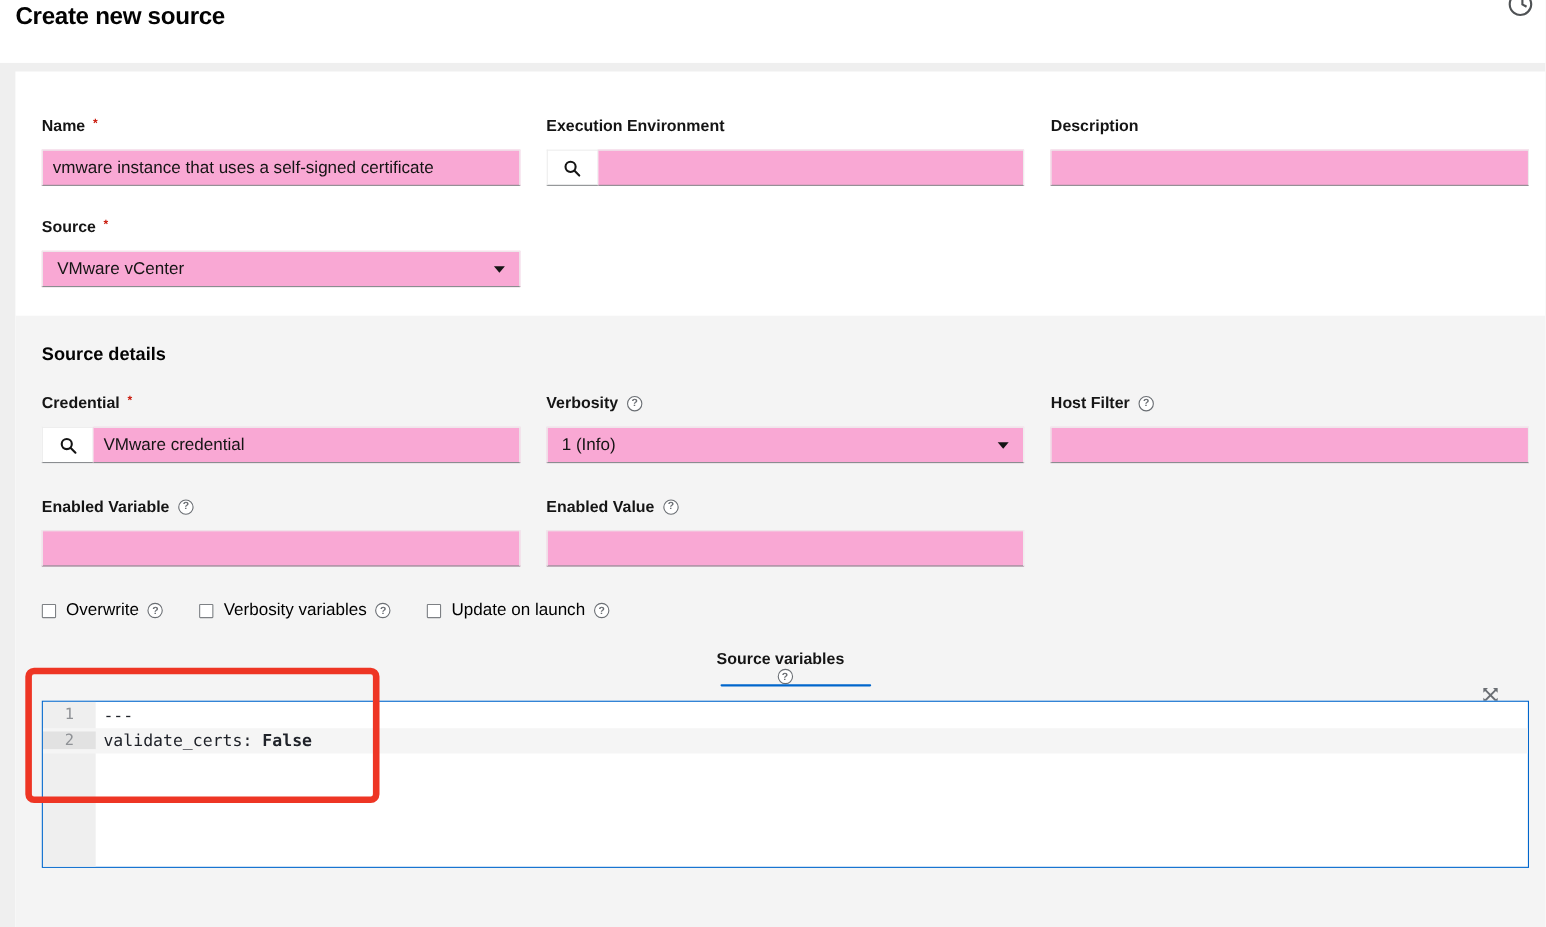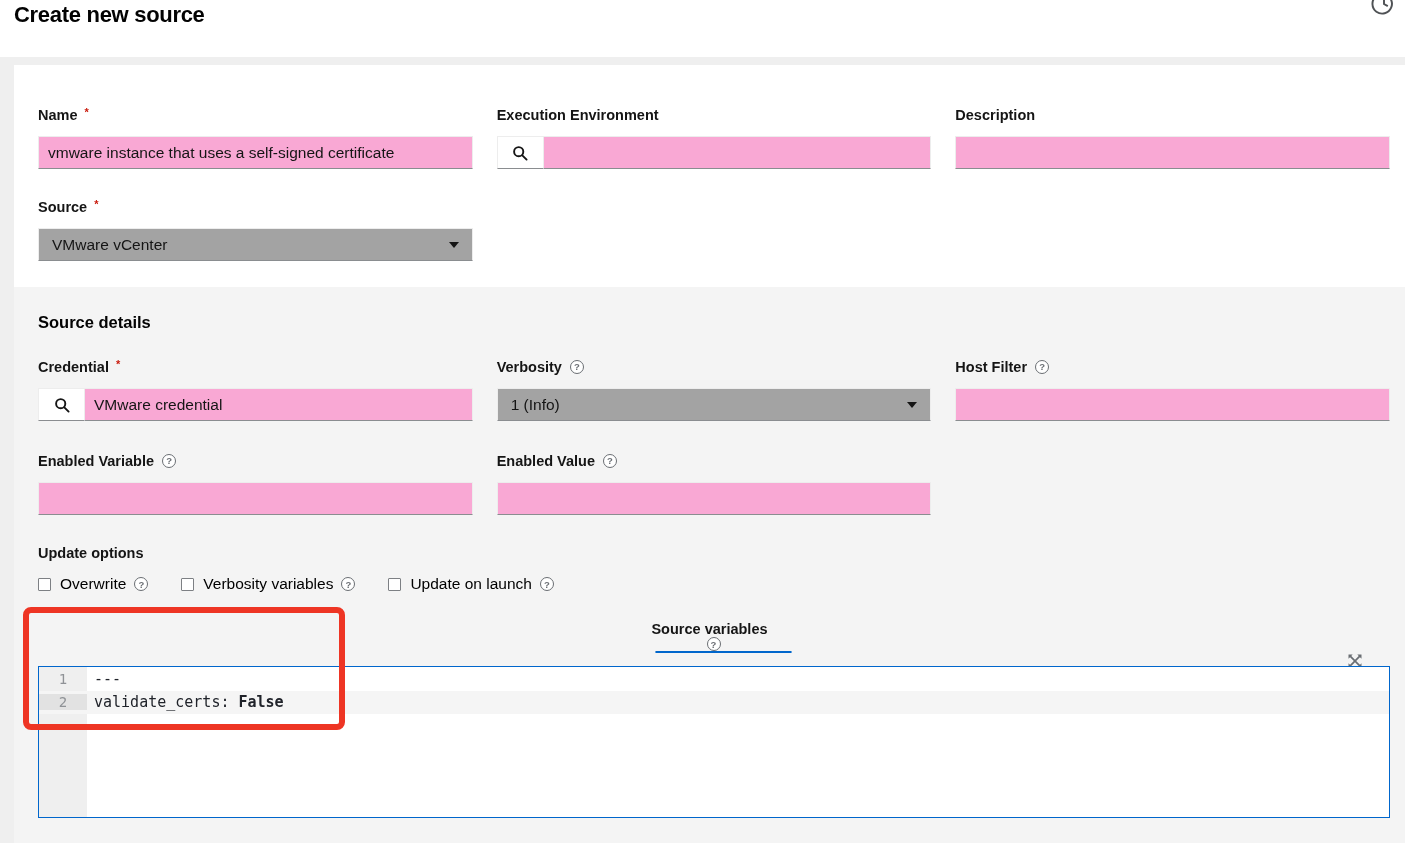--- a/index.html
+++ b/index.html
@@ -17,21 +17,21 @@
   .card { position:absolute; left:14px; top:65px; right:0; bottom:0; background:#fff; overflow:hidden; }
   .card-inner { padding:42px 24px 0 24px; }
   .grid3 { display:grid; grid-template-columns:repeat(3,1fr); column-gap:24px; width:1352px; }
   
   .field-label { display:flex; align-items:center; height:15px; font-size:14.5px; font-weight:600; color:#151515; margin-bottom:14px; }
   .req { color:#c9190b; font-size:11px; margin-left:7px; transform:translateY(-3px); font-weight:700; }
   .help { width:14px; height:14px; border:1px solid #6a6e73; border-radius:50%; display:inline-flex; align-items:center; justify-content:center;
           font-size:9.5px; color:#6a6e73; font-weight:700; margin-left:8px; flex:none; background:#fff; }
   .pf-input { width:100%; height:33px; background:#f9a8d4; border:1px solid #ededed; border-bottom:1px solid #8a8d90;
               padding:12px 9px; font-size:15.5px; color:#151515; font-family:"Liberation Sans",sans-serif; outline:none; }
-  .pf-select { width:100%; height:33px; background:#a3a3a3; border:1px solid #ededed; border-bottom:1px solid #8a8d90;
+  .pf-select { width:100%; height:33px; background:#f9a8d4; border:1px solid #ededed; border-bottom:1px solid #8a8d90;
                display:flex; align-items:center; padding:0 13px; font-size:15.5px; cursor:pointer; }
   .pf-select .caret { margin-left:auto; width:0; height:0; border:5px solid transparent; border-top:6px solid #151515; transform:translateY(3px); }
   .input-group { display:flex; width:100%; }
   .search-btn { width:47px; height:33px; flex:none; background:#fff; border:1px solid #ededed; border-bottom:1px solid #8a8d90;
                 display:flex; align-items:center; justify-content:center; cursor:pointer; }
   .input-group .pf-input { border-left:none; }
   .row2 { margin-top:30px; }
   
   .sub-section { margin:26px -24px 0 -24px; background:#f4f4f4; padding:26px 24px 0 24px; min-height:560px; }
   .section-title { font-size:16.5px; font-weight:700; color:#030303; height:18px; margin-bottom:28px; }
@@ -181,21 +181,20 @@
           <div class="field-label">
             <span>Enabled Value</span>
             <span class="help">?</span>
           </div>
           <input class="pf-input" type="text" value="" style="">
         </div>
         <div></div>
       </div>
 
       <div class="row-gap30">
-        <div class="group-label">Update options</div>
         <div class="checkbox-row">
           <label class="cb-item">
             <input type="checkbox" style="">
             <span class="cb-label">Overwrite</span>
             <span class="help">?</span>
           </label>
           <label class="cb-item">
             <input type="checkbox" style="">
             <span class="cb-label">Verbosity variables</span>
             <span class="help">?</span>

